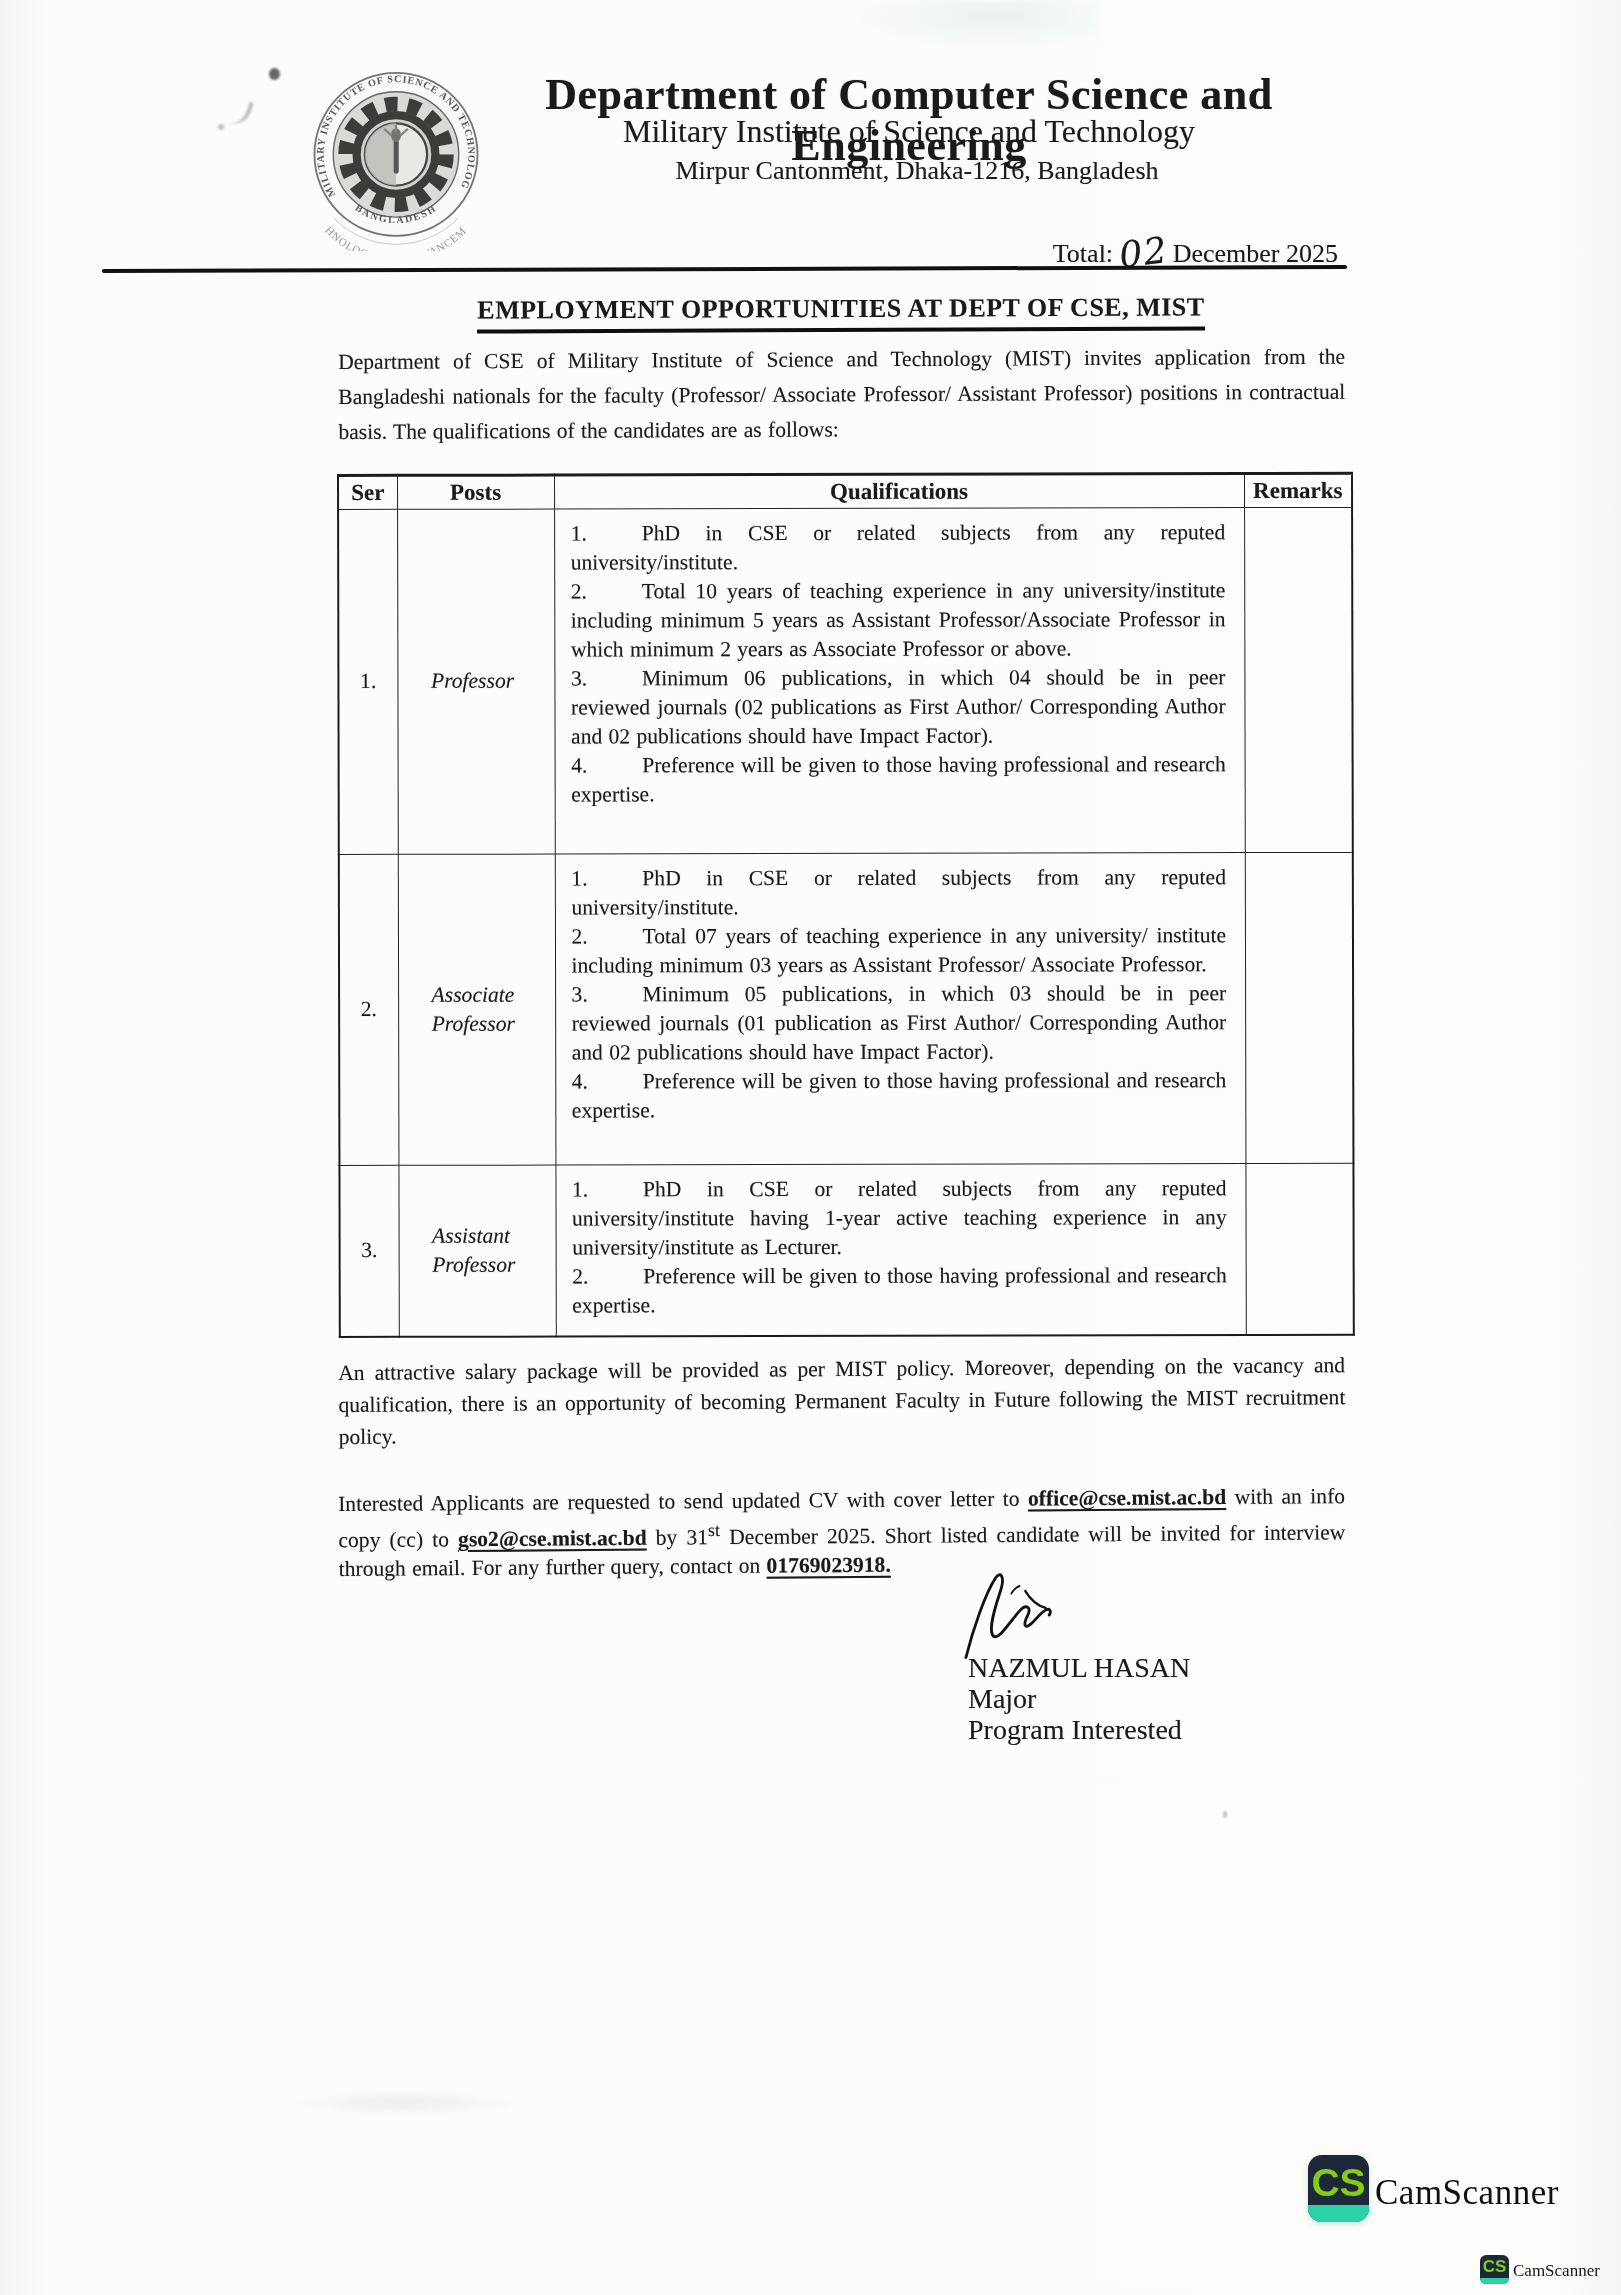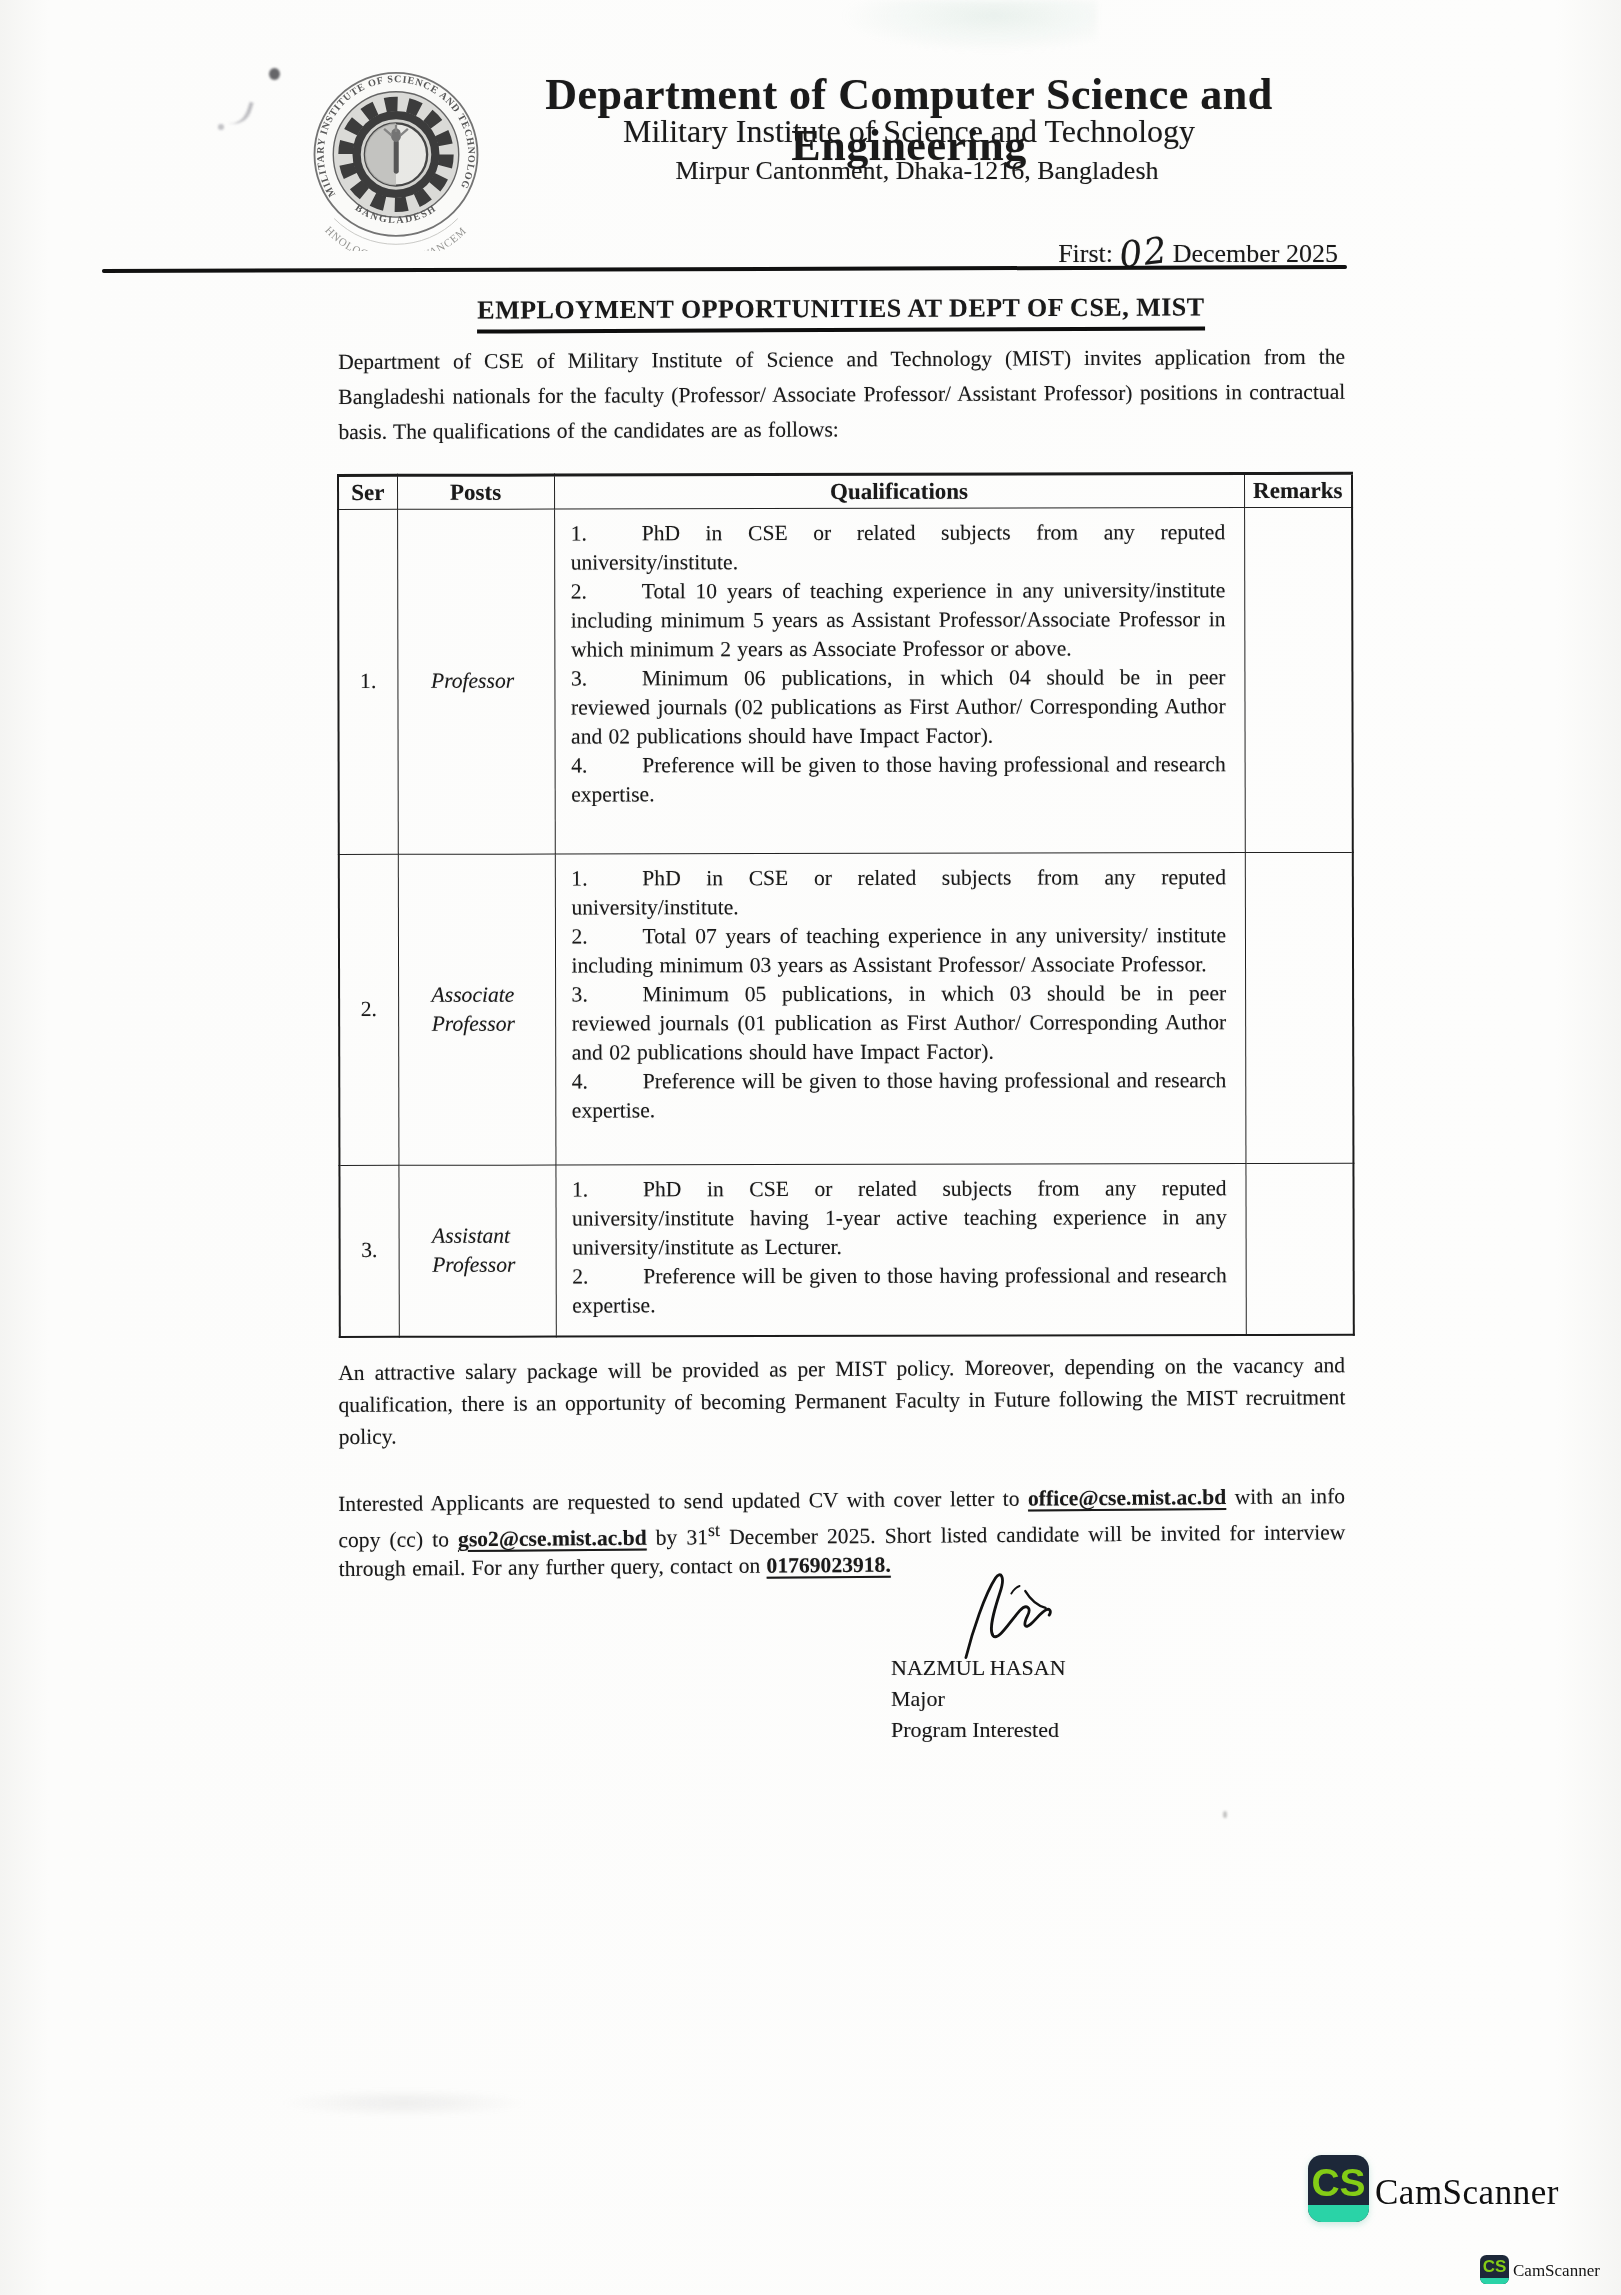--- a/index.html
+++ b/index.html
@@ -47,21 +47,21 @@
   .qnum{display:inline-block;width:71px;}
 
   
   .salary{top:1357px;line-height:32px;transform:rotate(-0.45deg);transform-origin:0 0;}
   .apply{top:1468px;line-height:29px;transform:rotate(-0.45deg);transform-origin:0 0;}
   .bold-u{font-weight:bold;text-decoration:underline;text-decoration-thickness:2.3px;text-underline-offset:3.7px;}
   sup{font-size:18px;}
 
   
   .sig-svg{position:absolute;left:957px;top:1565px;width:115px;height:99px;}
-  .sigblock{position:absolute;left:891px;top:1652px;font-size:22px;line-height:31px;}
+  .sigblock{position:absolute;left:968px;top:1652px;font-size:28px;line-height:31px;}
 
   
   .art{position:absolute;pointer-events:none;}
   .dot1{left:269px;top:68px;width:11px;height:12px;background:#4e4e52;border-radius:50%;filter:blur(0.9px);opacity:.85;}
   .mark-comma{left:228px;top:99px;width:18.4px;height:27px;border-right:4.1px solid #9a9aa0;border-radius:0 0 18.4px 0;
     transform:rotate(18deg);filter:blur(0.9px);opacity:.65;}
   .dot2{left:218px;top:124px;width:5.5px;height:5.5px;background:#9a9aa0;border-radius:50%;filter:blur(0.9px);opacity:.6;}
   .dot3{left:1223px;top:1811px;width:4.1px;height:6.9px;background:#8a8a8a;border-radius:50%;filter:blur(0.9px);opacity:.5;}
   .smudge-top{left:840px;top:0;width:257px;height:53px;
     background:radial-gradient(ellipse at 60% 30%,rgba(175,205,192,.25),rgba(175,205,192,0) 70%);filter:blur(2.8px);}
@@ -125,21 +125,21 @@
       </text>
     </svg>
 
     <div class="hdr">
       <div class="hdr-l1 ink">Department of Computer Science and Engineering</div>
       <div class="hdr-l2 ink">Military Institute of Science and Technology</div>
       <div class="hdr-l3 ink">Mirpur Cantonment, Dhaka-1216, Bangladesh</div>
     </div>
 
     <div class="dateline ink">
-      <span>First:</span><span class="date-hand">02</span><span>December 2025</span>
+      <span>Total:</span><span class="date-hand">02</span><span>December 2025</span>
     </div>
 
     <div class="toprule"></div>
 
     <div class="titlewrap">
       <span class="doc-title ink">EMPLOYMENT OPPORTUNITIES AT DEPT OF CSE, MIST</span>
     </div>
 
     <div class="para intro ink">Department of CSE of Military Institute of Science and Technology (MIST) invites application from the Bangladeshi nationals for the faculty (Professor/ Associate Professor/ Assistant Professor) positions in contractual basis. The qualifications of the candidates are as follows:</div>
 

